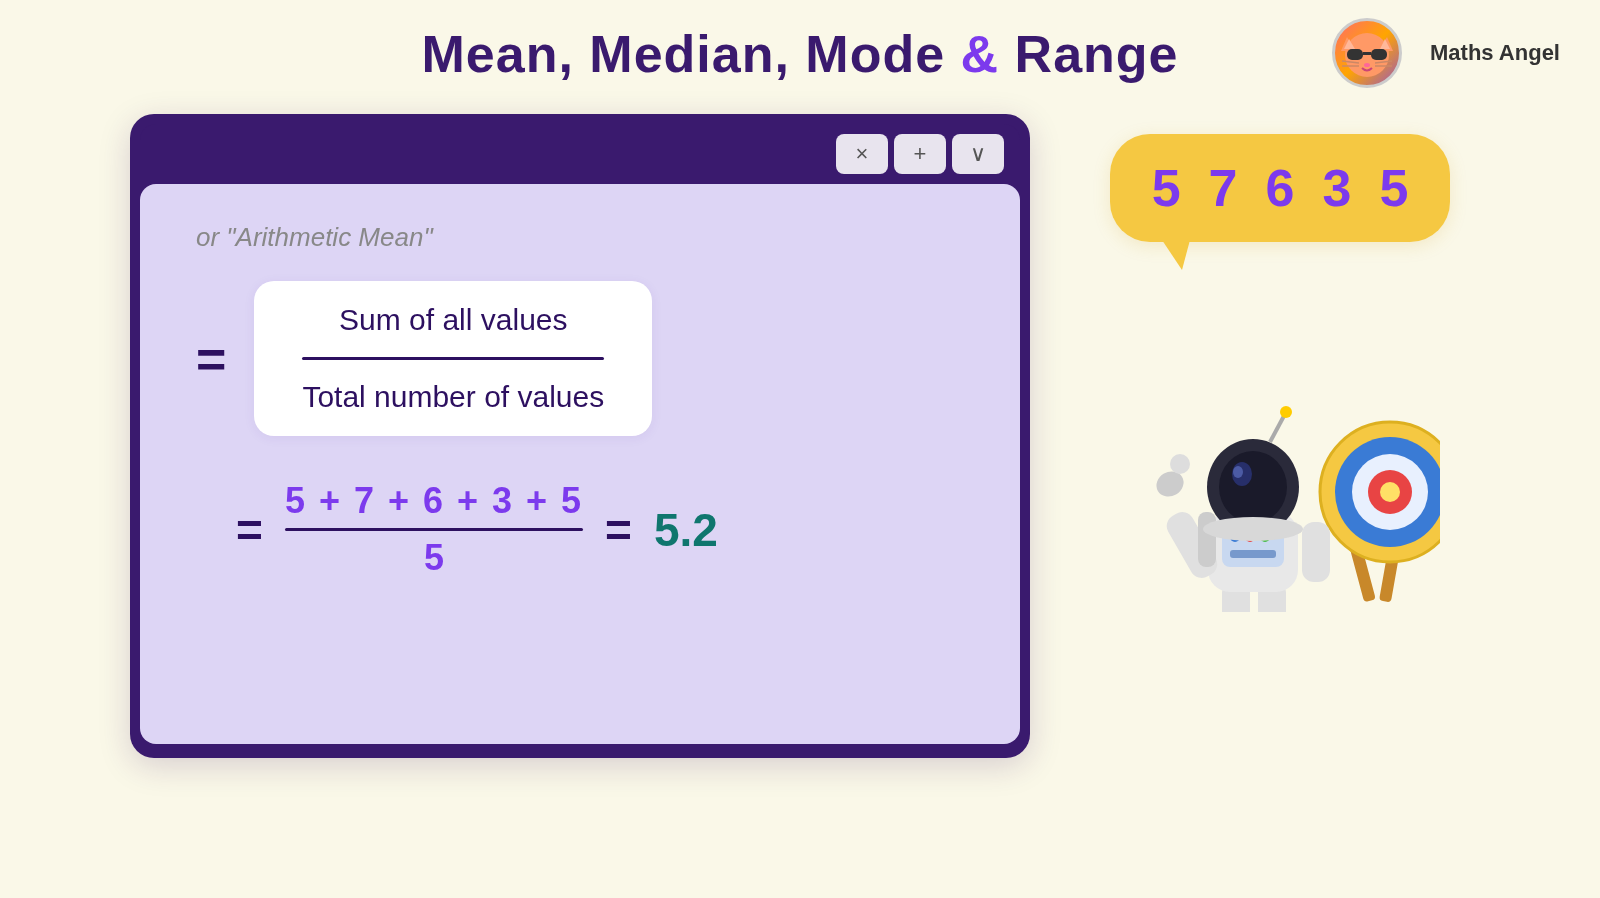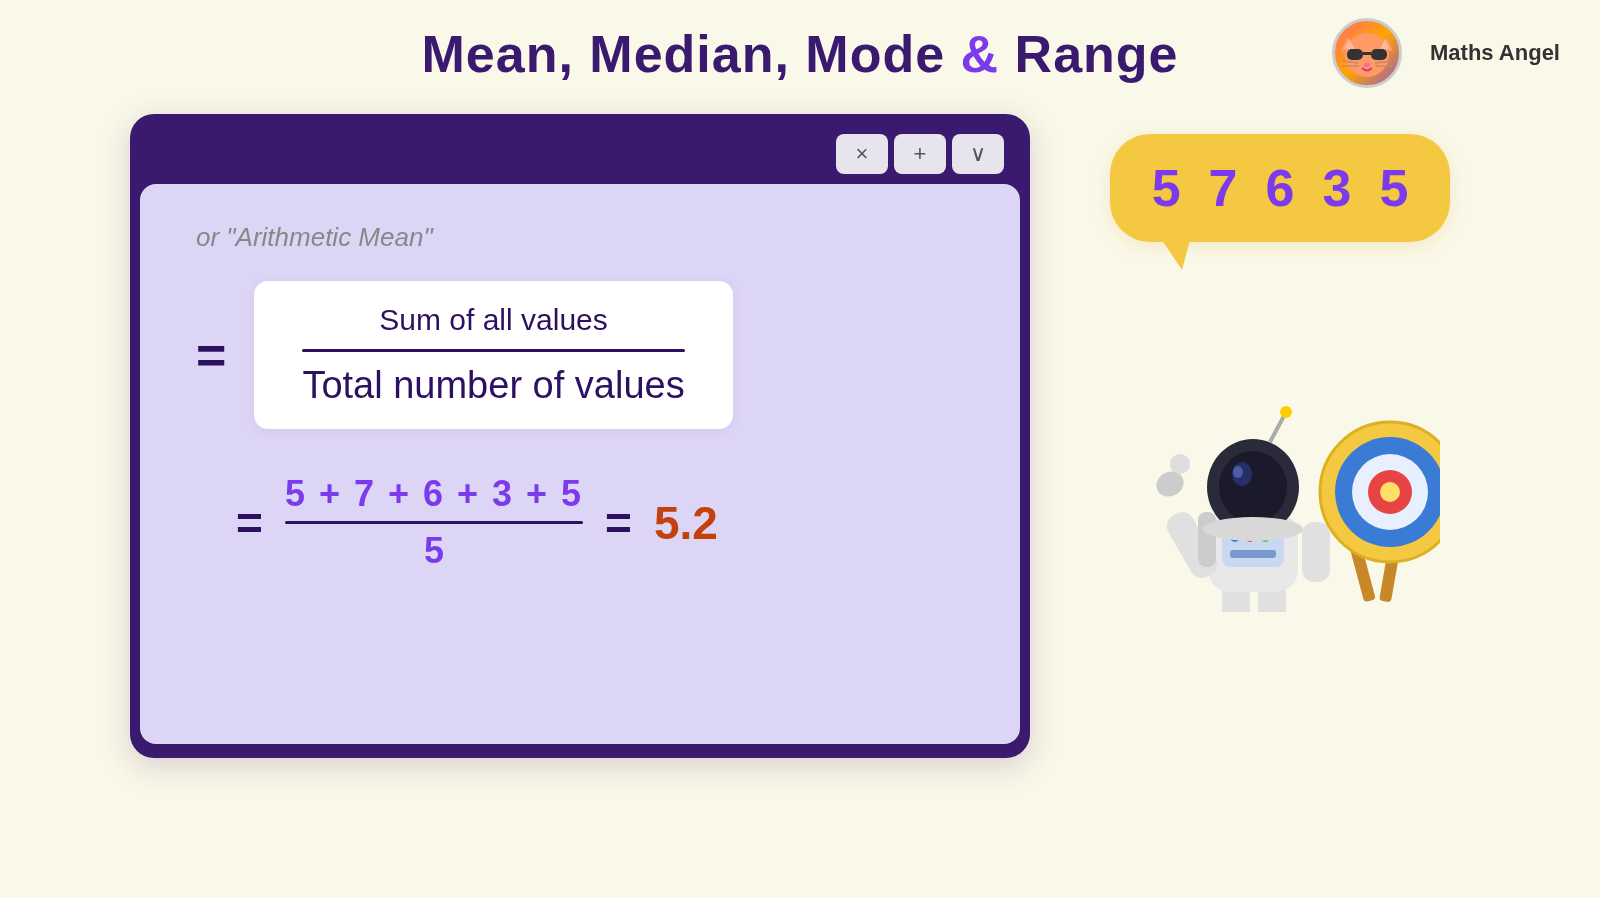--- a/index.html
+++ b/index.html
@@ -135,47 +135,47 @@
     }
 
     .equals-sign {
       font-size: 52px;
       font-weight: 700;
       color: #2d1060;
     }
 
     .fraction-box {
       background: white;
-      border-radius: 14px;
+      border-radius: 20px;
       padding: 22px 48px;
       display: flex;
       flex-direction: column;
       align-items: center;
-      gap: 0;
+      gap: 8px;
       min-width: 390px;
       box-shadow: 0 2px 12px rgba(80,40,160,0.07);
     }
 
     .fraction-numerator {
       font-size: 30px;
       color: #2d1060;
       font-weight: 500;
       padding-bottom: 12px;
     }
 
     .fraction-line {
       width: 100%;
       height: 3px;
       background: #2d1060;
       border-radius: 2px;
       margin: 0;
     }
 
     .fraction-denominator {
-      font-size: 38px;
+      font-size: 30px;
       color: #2d1060;
       font-weight: 500;
       padding-top: 12px;
     }
 
     
     .equation-row {
       display: flex;
       align-items: center;
       gap: 22px;
@@ -214,21 +214,21 @@
     .eq-denominator {
       font-size: 36px;
       color: #7c3aed;
       font-weight: 600;
       padding-top: 6px;
     }
 
     .eq-result {
       font-size: 46px;
       font-weight: 700;
-      color: #c2410c;
+      color: #0f766e;
     }
 
     
     .right-panel {
       display: flex;
       flex-direction: column;
       align-items: center;
       justify-content: flex-start;
       padding-top: 20px;
       min-width: 380px;

